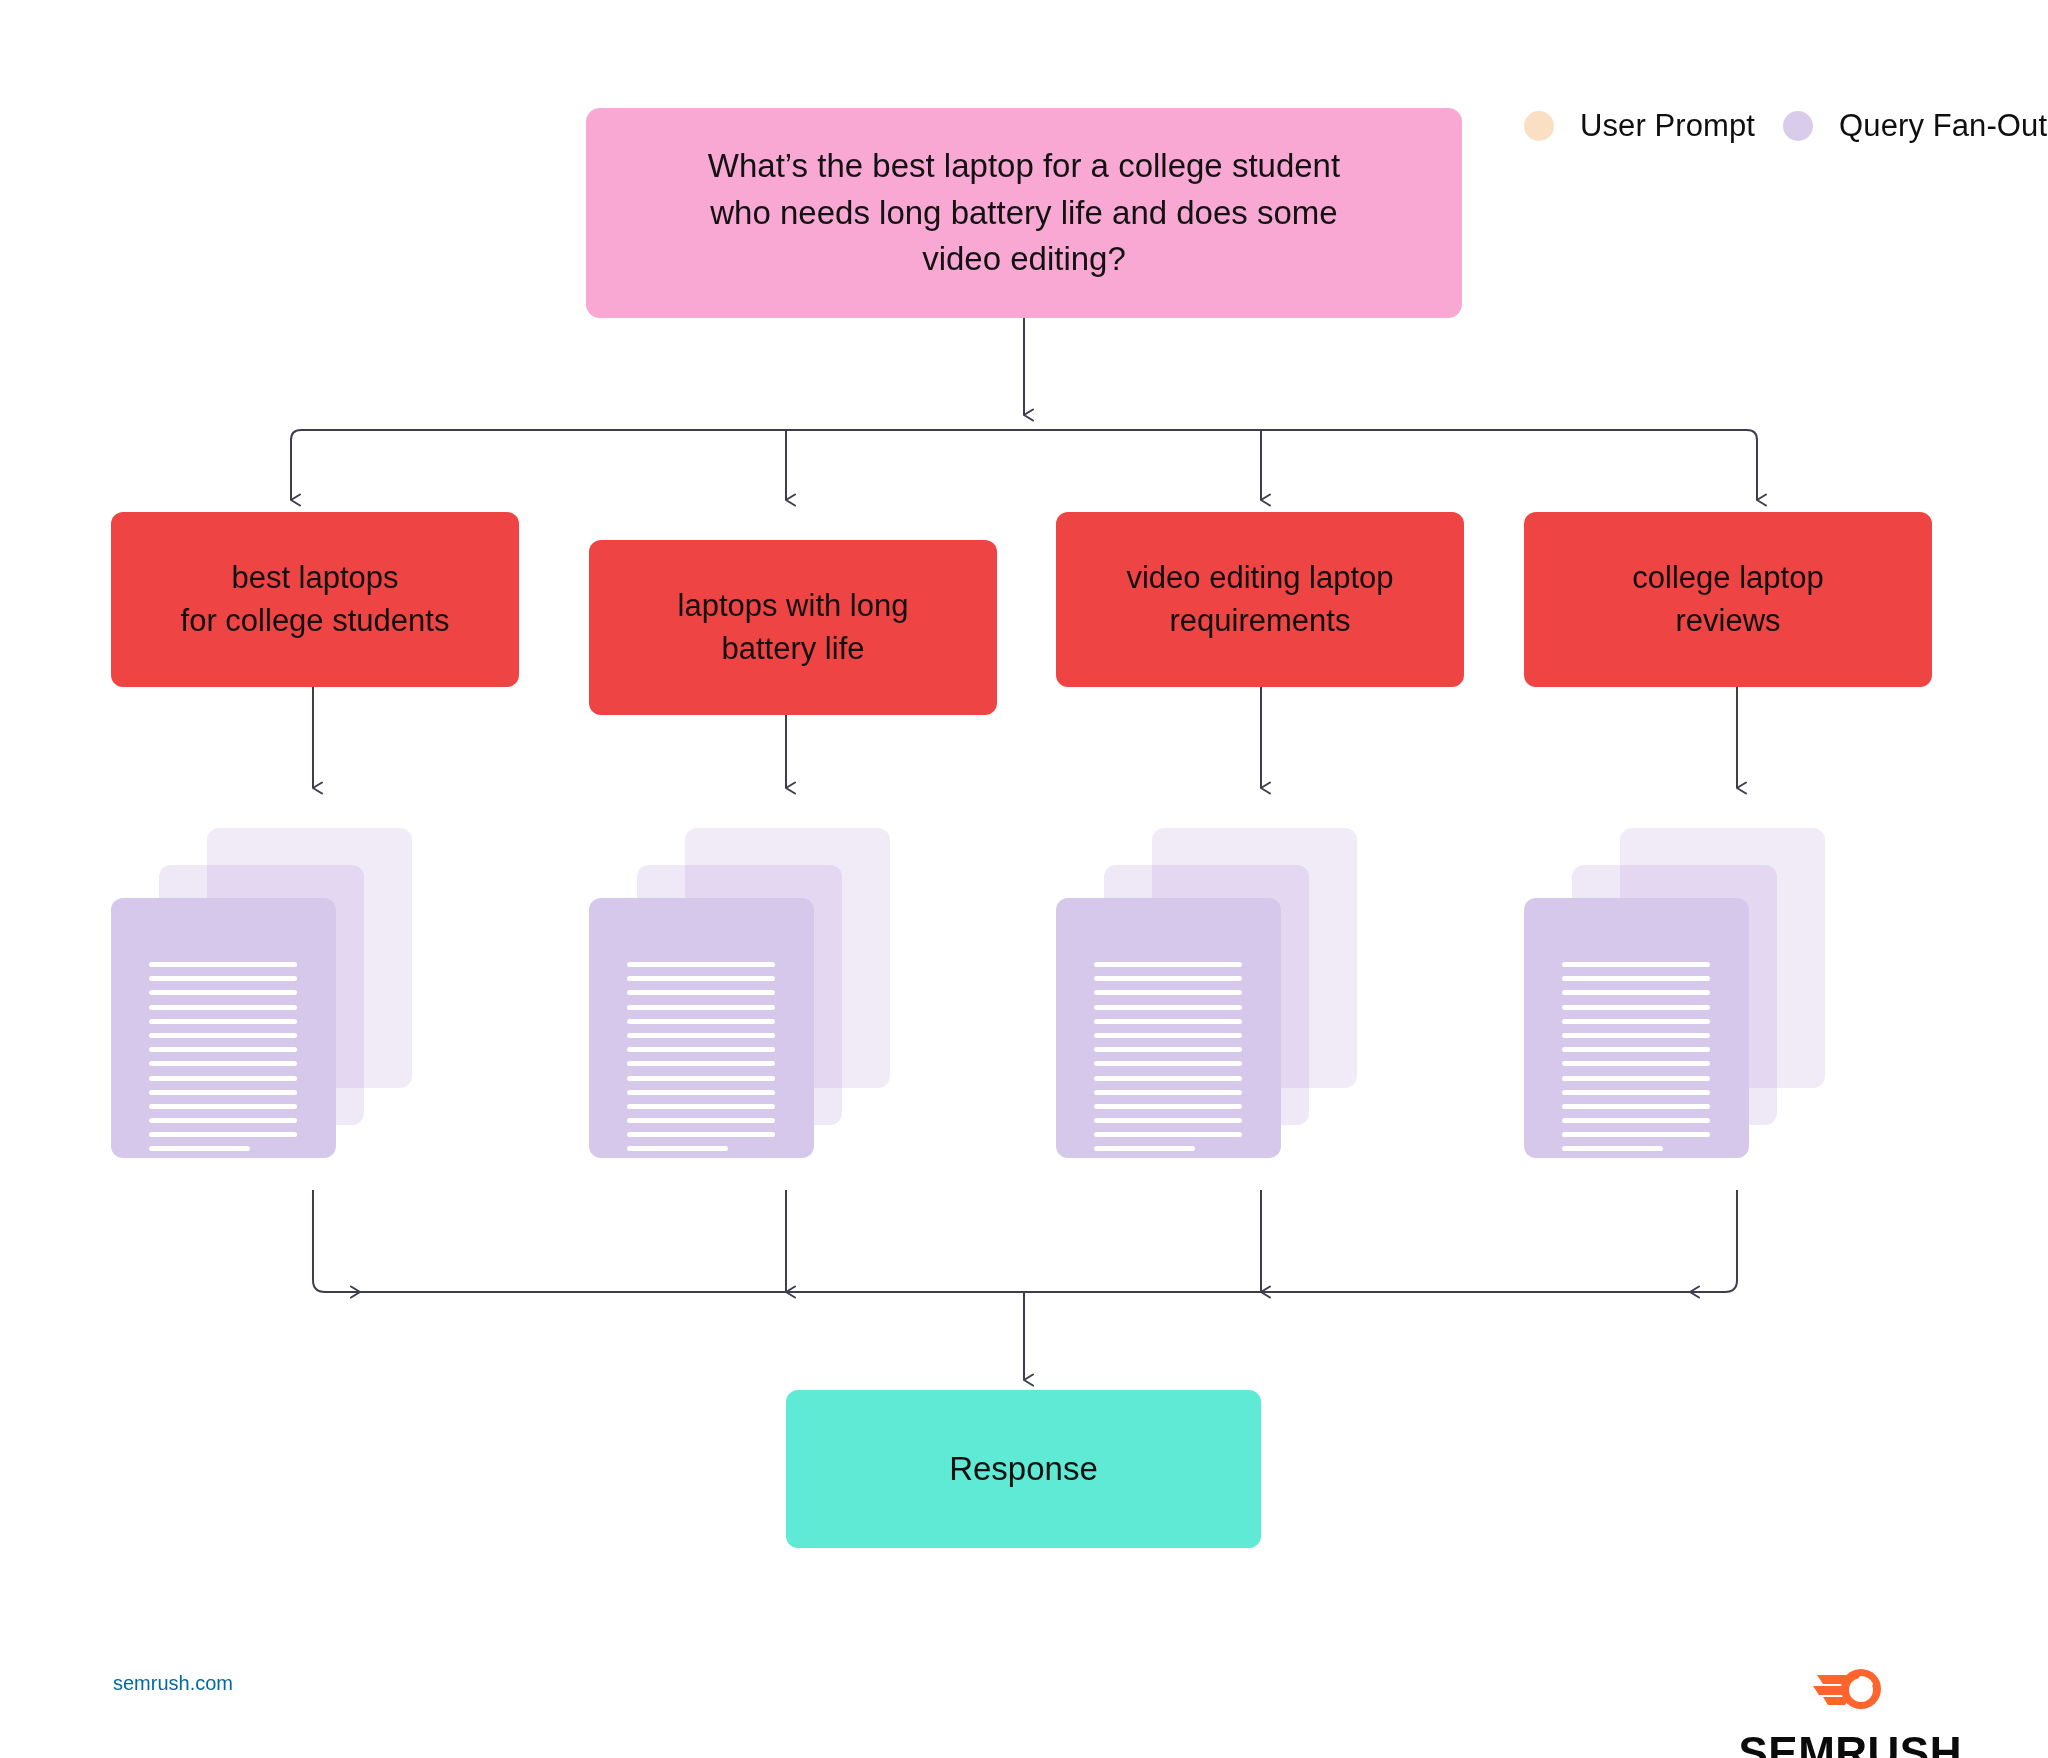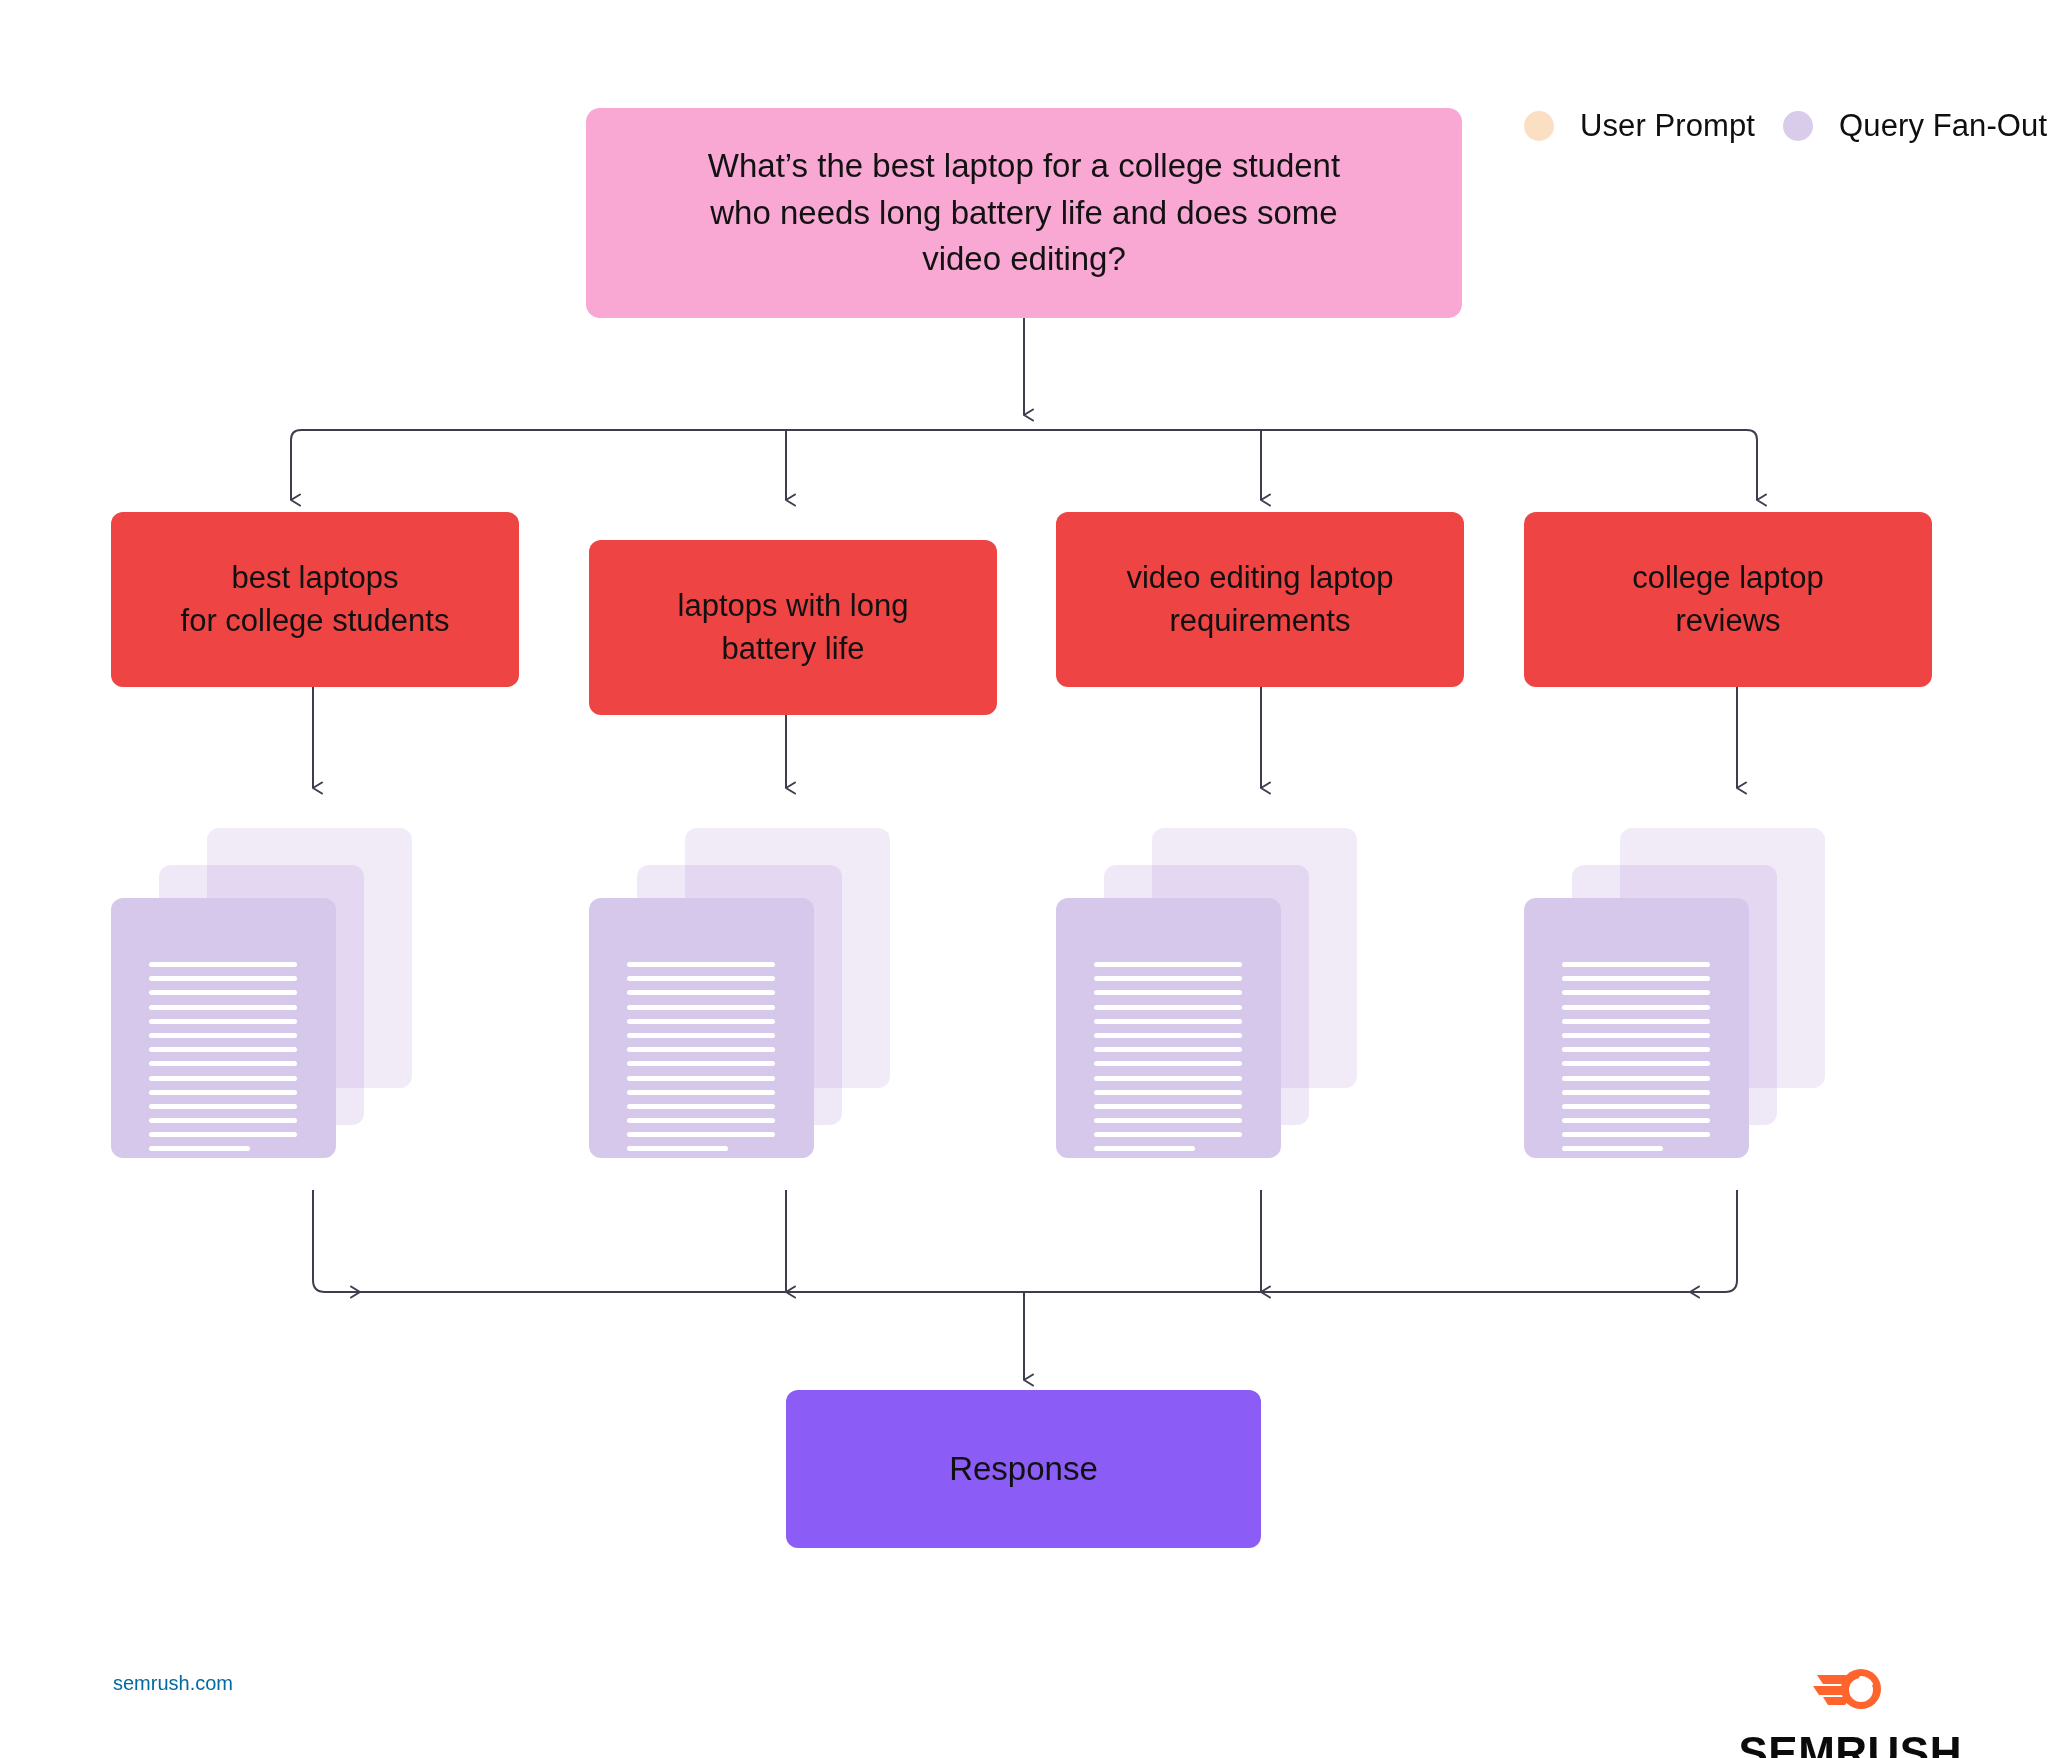--- a/index.html
+++ b/index.html
@@ -165,21 +165,21 @@
   }
   .doc-line.short { width: 68%; }
 
   
   #response-box {
     position: absolute;
     left: 786px;
     top: 1390px;
     width: 475px;
     height: 158px;
-    background: #8b5cf6;
+    background: #5eead4;
     border-radius: 12px;
     display: flex;
     align-items: center;
     justify-content: center;
   }
   #response-text {
     font-size: 33px;
     color: #111111;
   }
 

